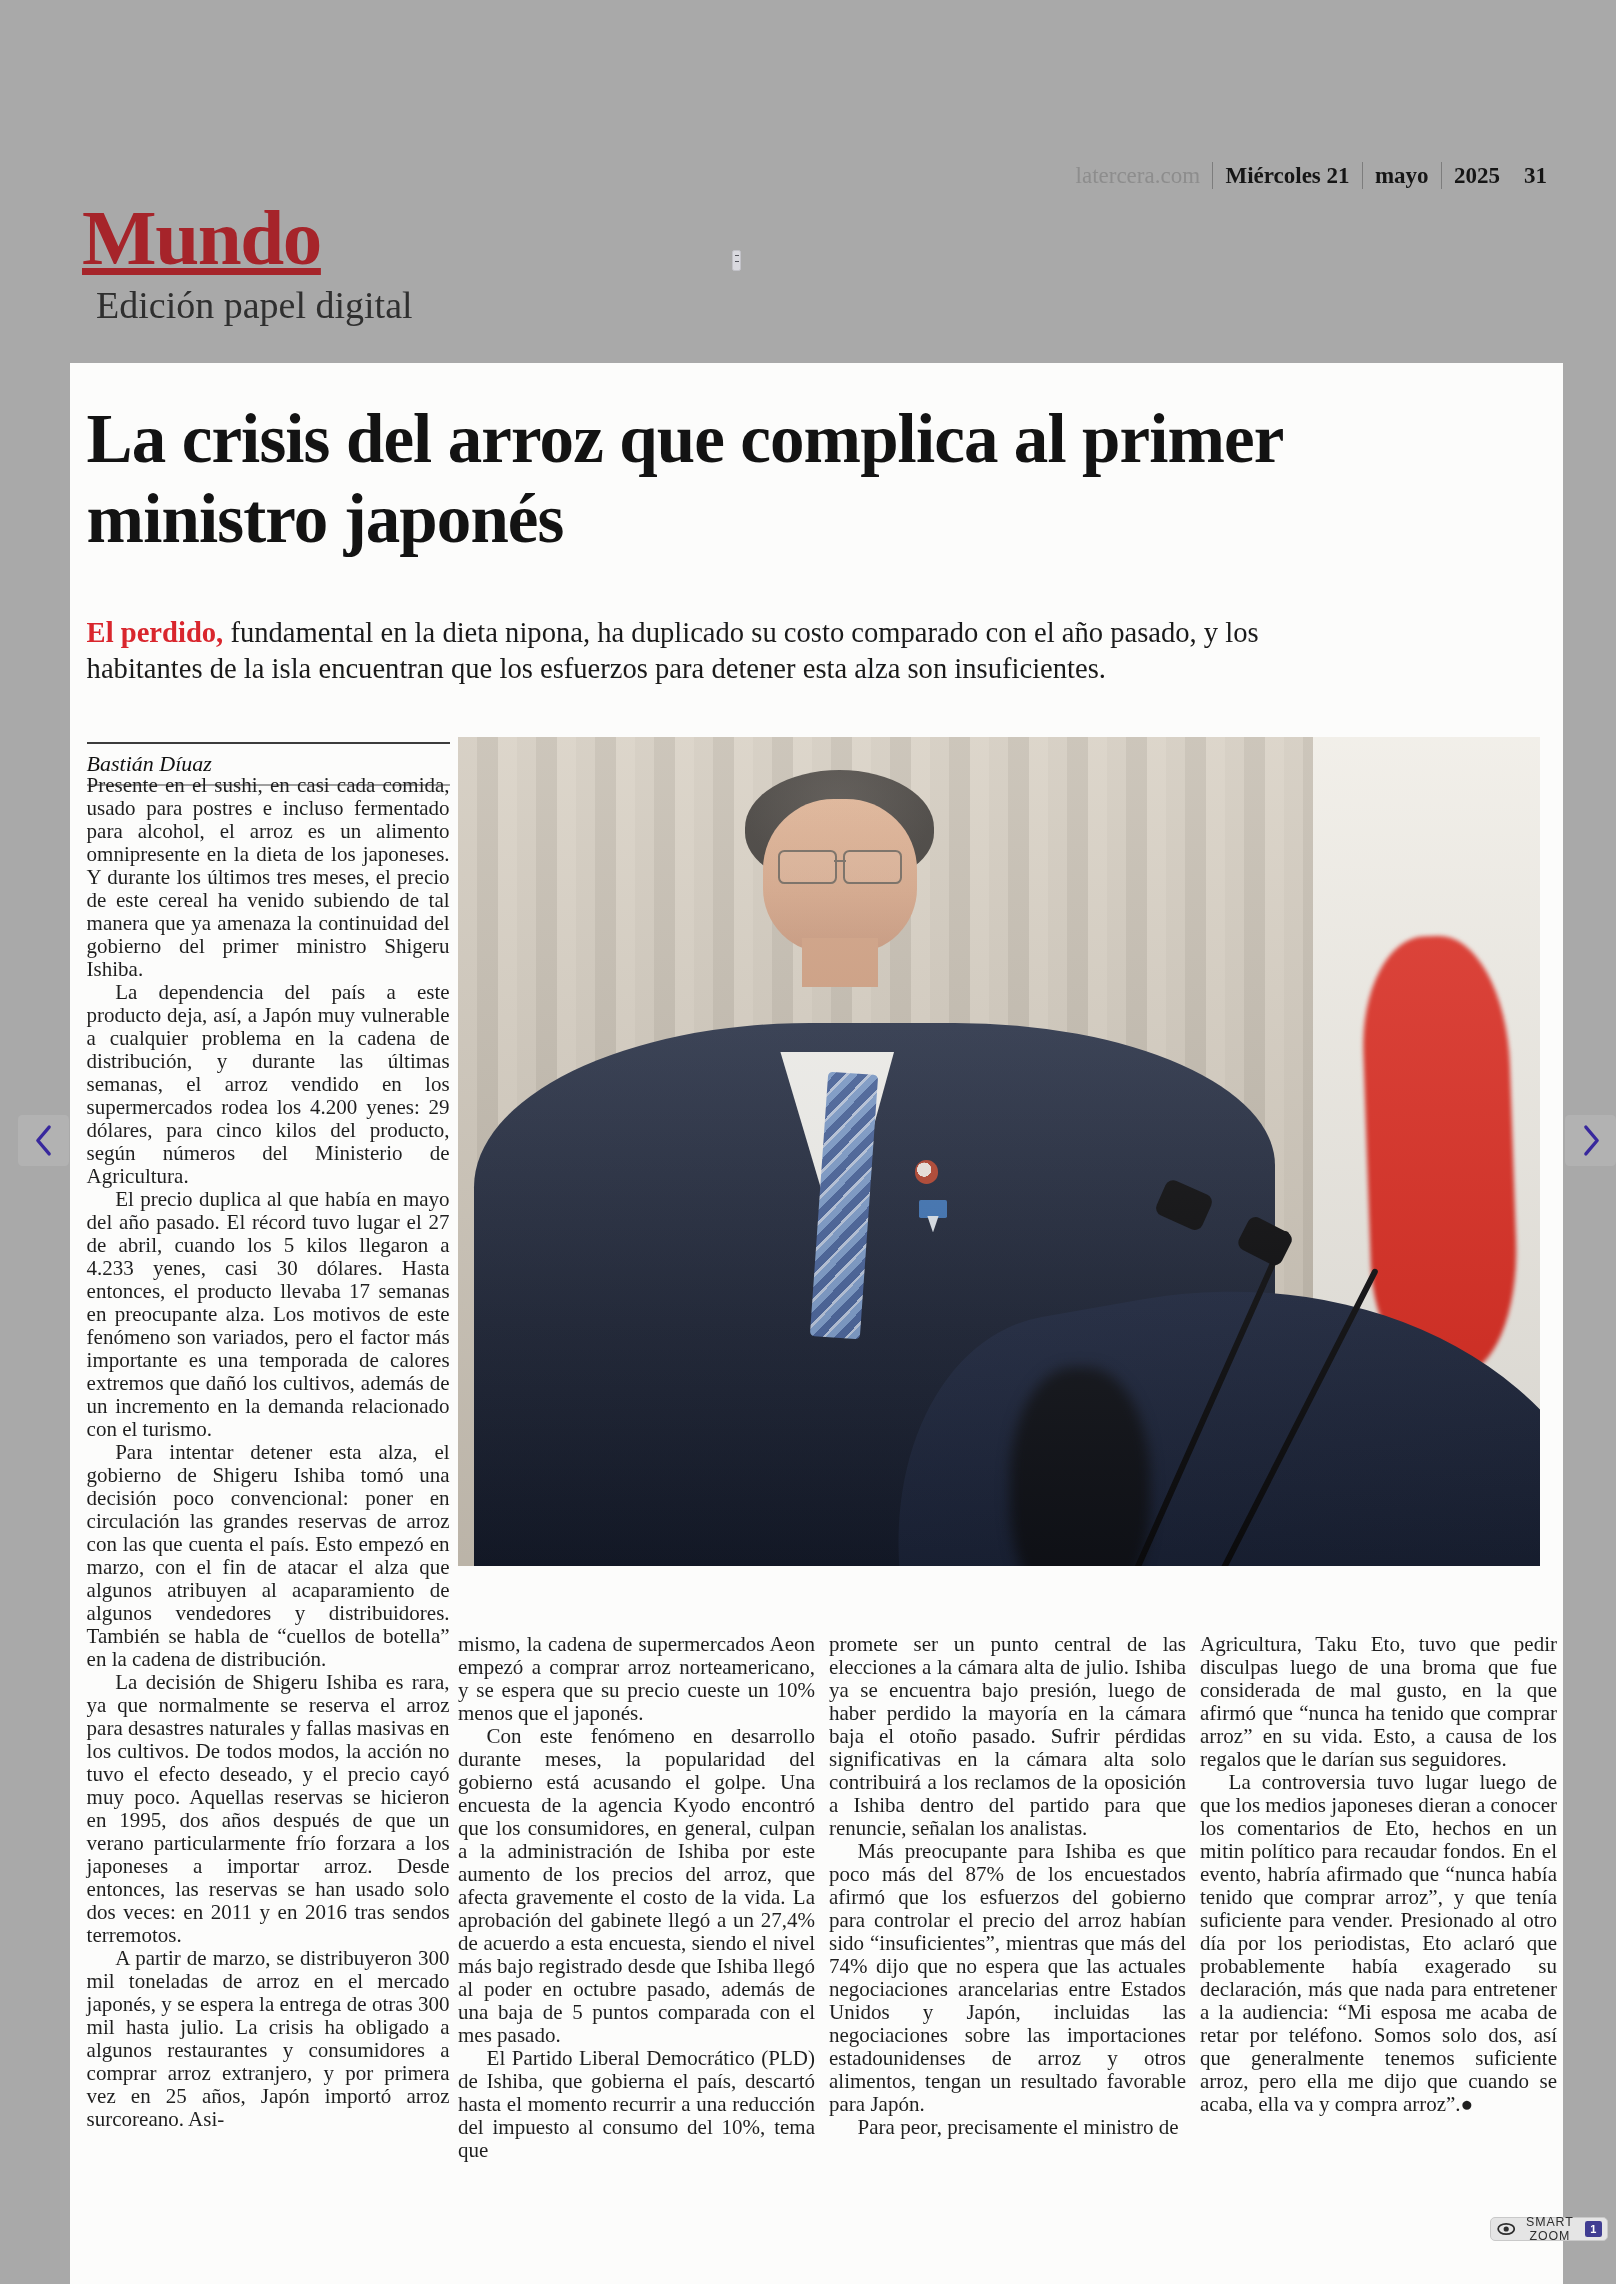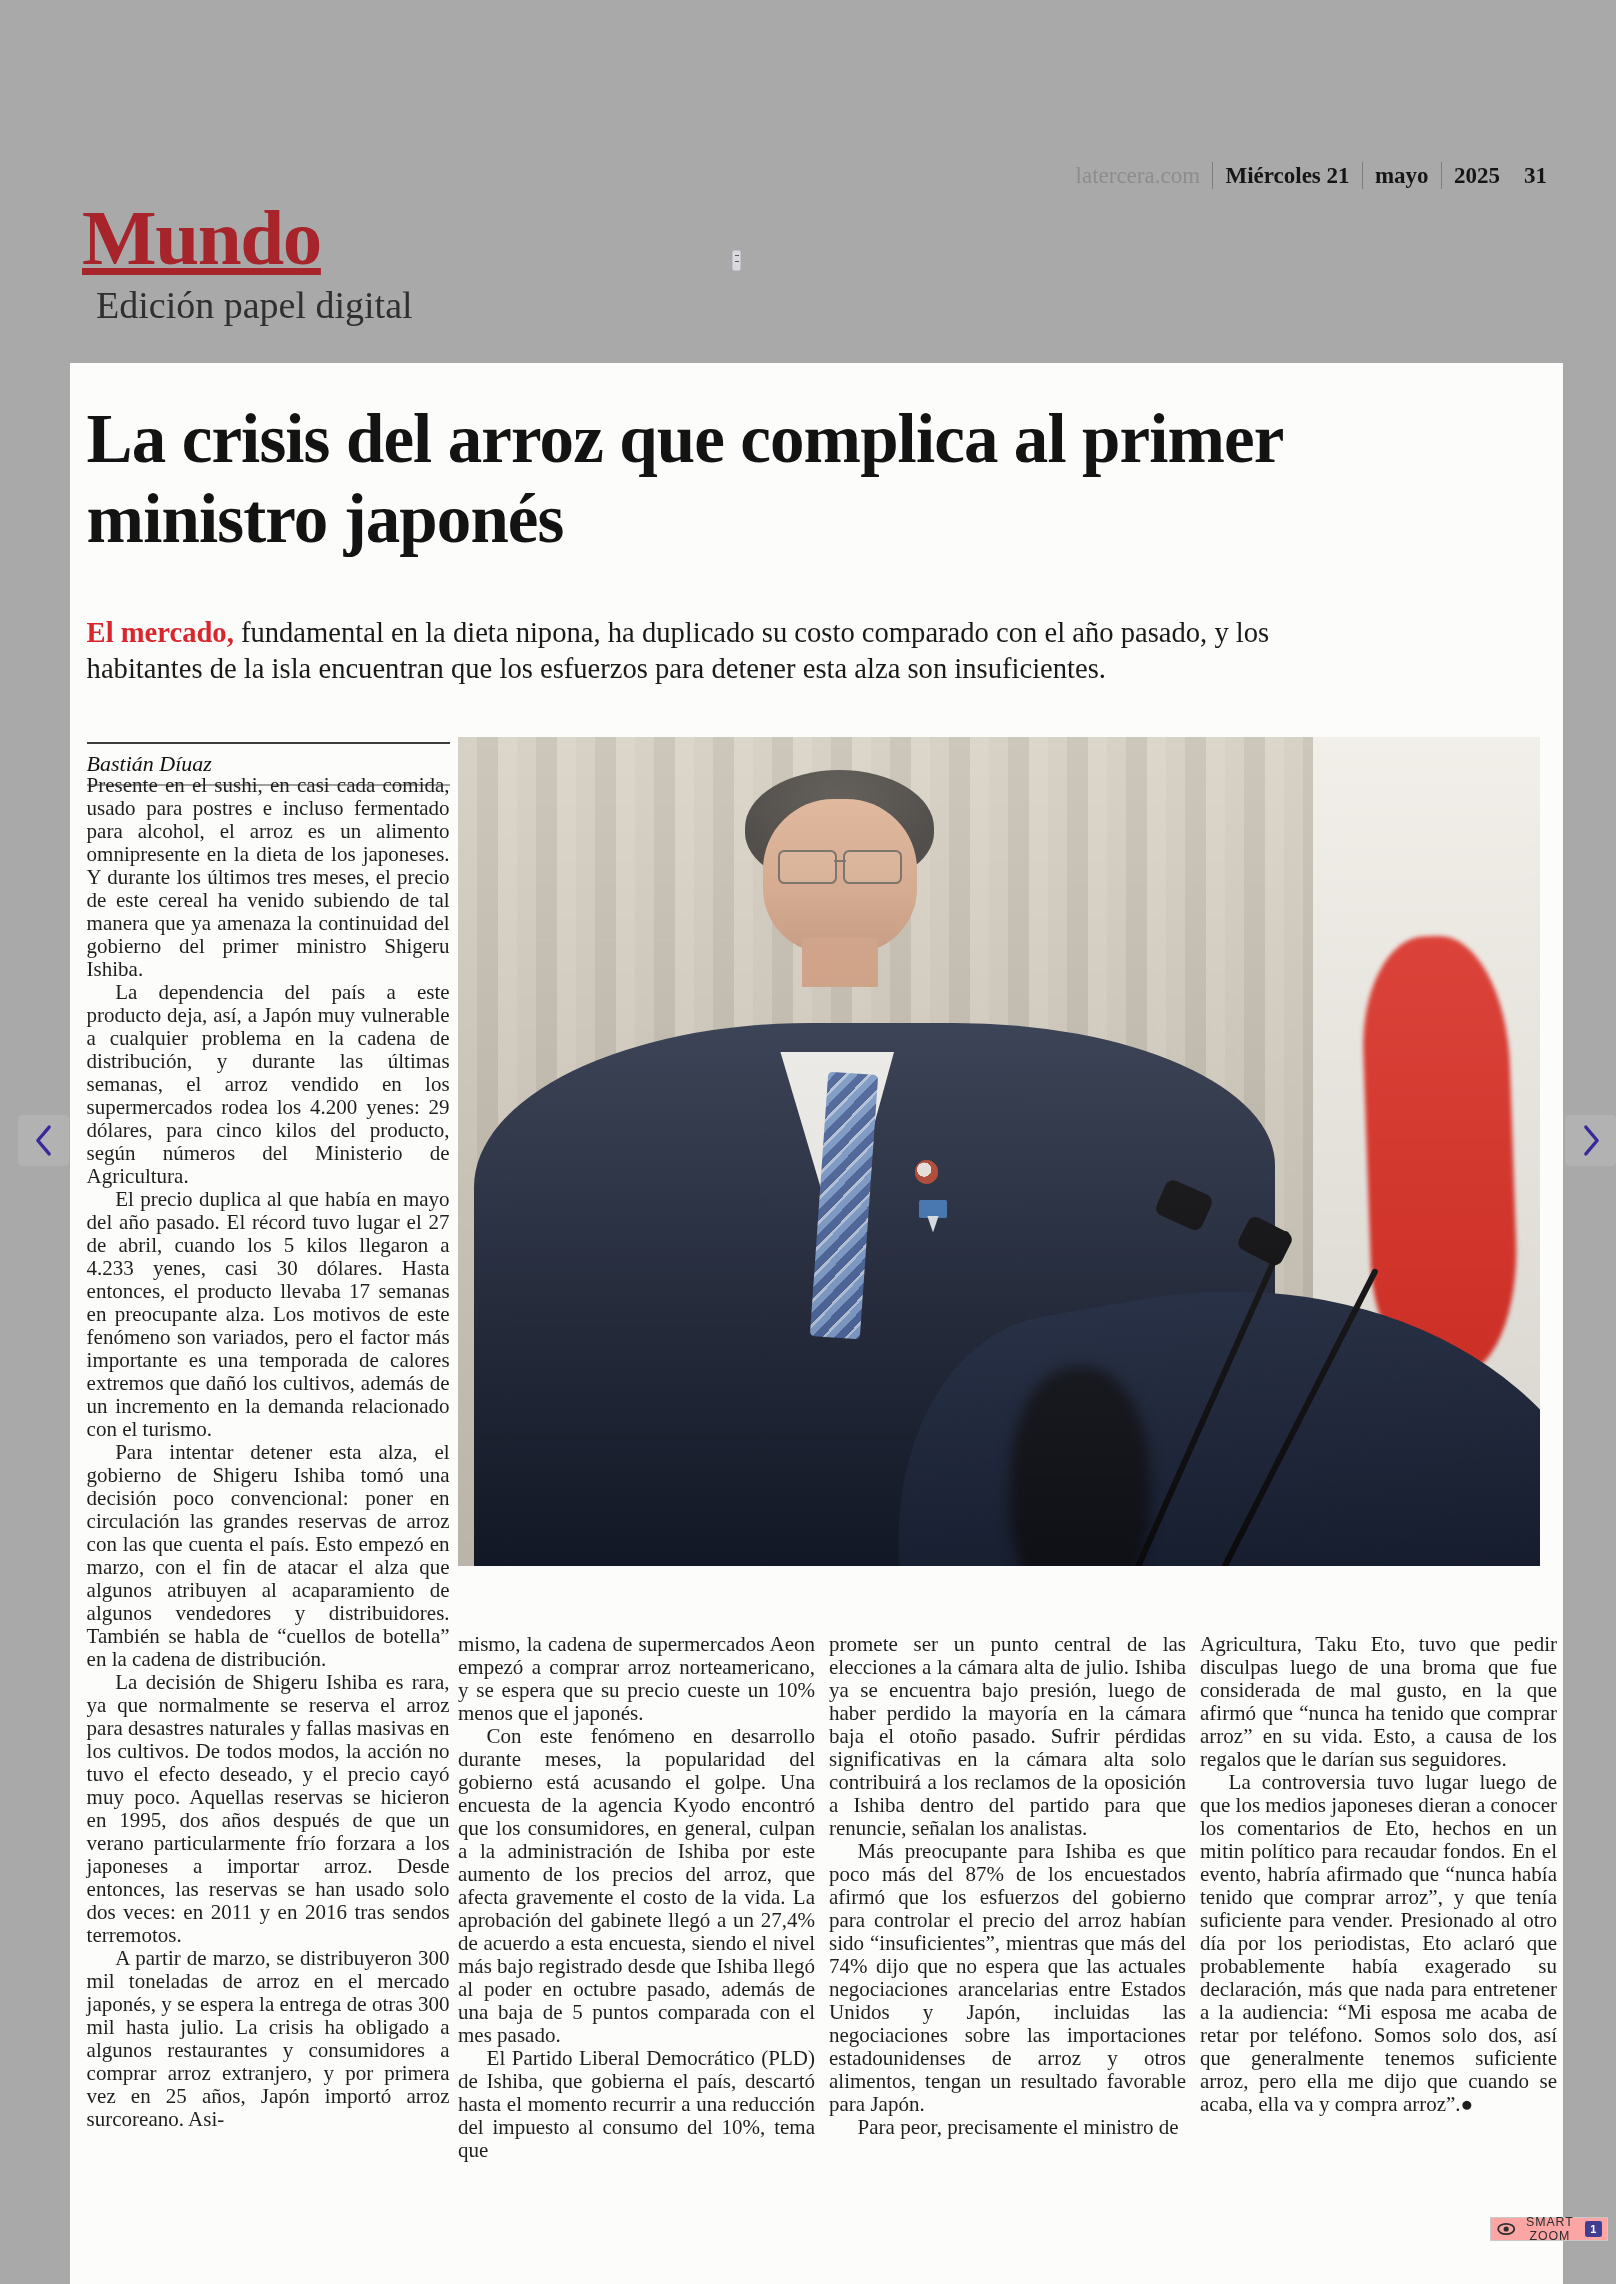--- a/index.html
+++ b/index.html
@@ -136,21 +136,21 @@
   .mic-head{position:absolute;background:#0a0a0c;border-radius:8.3px;}
   .mic-head1{left:64.8%;top:54.2%;width:4.6%;height:4.6%;transform:rotate(24deg);}
   .mic-head2{left:72.4%;top:58.6%;width:4.4%;height:4.4%;transform:rotate(27deg);}
   .mic-blur{
     position:absolute;left:51%;bottom:-6%;width:13%;height:30%;
     background:#101218;border-radius:45%;filter:blur(6.4px);
   }
   
   .smart-zoom{
     position:absolute;left:1490px;top:2217px;width:118px;height:24px;
-    border:1.4px solid #c9c9c9;border-radius:0;background:#fca5a5;
+    border:1.4px solid #c9c9c9;border-radius:5px;background:#e5e5e5;
     display:flex;align-items:center;gap:7.4px;padding:0 5.5px;box-sizing:border-box;
     cursor:pointer;font-family:"Liberation Sans", sans-serif;
   }
   .smart-zoom .label{font-size:12.4px;letter-spacing:0.9px;color:#2e2e2e;flex:1;text-align:center;}
   .smart-zoom .badge{
     width:16.6px;height:16.6px;background:#403d92;color:#fff;border-radius:2.3px;
     display:flex;align-items:center;justify-content:center;font-size:11px;font-weight:700;
   }
 </style>
 </head>
@@ -183,21 +183,21 @@
 <div class="nav-box nav-next">
   <svg width="26" height="33" viewBox="0 0 24 32">
     <polyline points="7,3 18,16 7,29" fill="none" stroke="#38289d" stroke-width="3.2" stroke-linecap="round" stroke-linejoin="round"></polyline>
   </svg>
 </div>
 
 <div class="card">
   <div class="headline">La crisis del arroz que complica al primer ministro japonés</div>
 
   <div class="lede">
-    <span class="hl">El mercado,</span><span> fundamental en la dieta nipona, ha duplicado su costo comparado con el año pasado, y los habitantes de la isla encuentran que los esfuerzos para detener esta alza son insuficientes.</span>
+    <span class="hl">El perdido,</span><span> fundamental en la dieta nipona, ha duplicado su costo comparado con el año pasado, y los habitantes de la isla encuentran que los esfuerzos para detener esta alza son insuficientes.</span>
   </div>
 
   <div class="byline">
     <div class="rule-top"></div>
     <div class="name">Bastián Díuaz</div>
     <div class="rule-bot"></div>
   </div>
 
   <div class="col1 bodytext">
       <p>Presente en el sushi, en casi cada comida, usado para postres e incluso fermentado para alcohol, el arroz es un alimento omnipresente en la dieta de los japoneses. Y durante los últimos tres meses, el precio de este cereal ha venido subiendo de tal manera que ya amenaza la continuidad del gobierno del primer ministro Shigeru Ishiba.</p>

